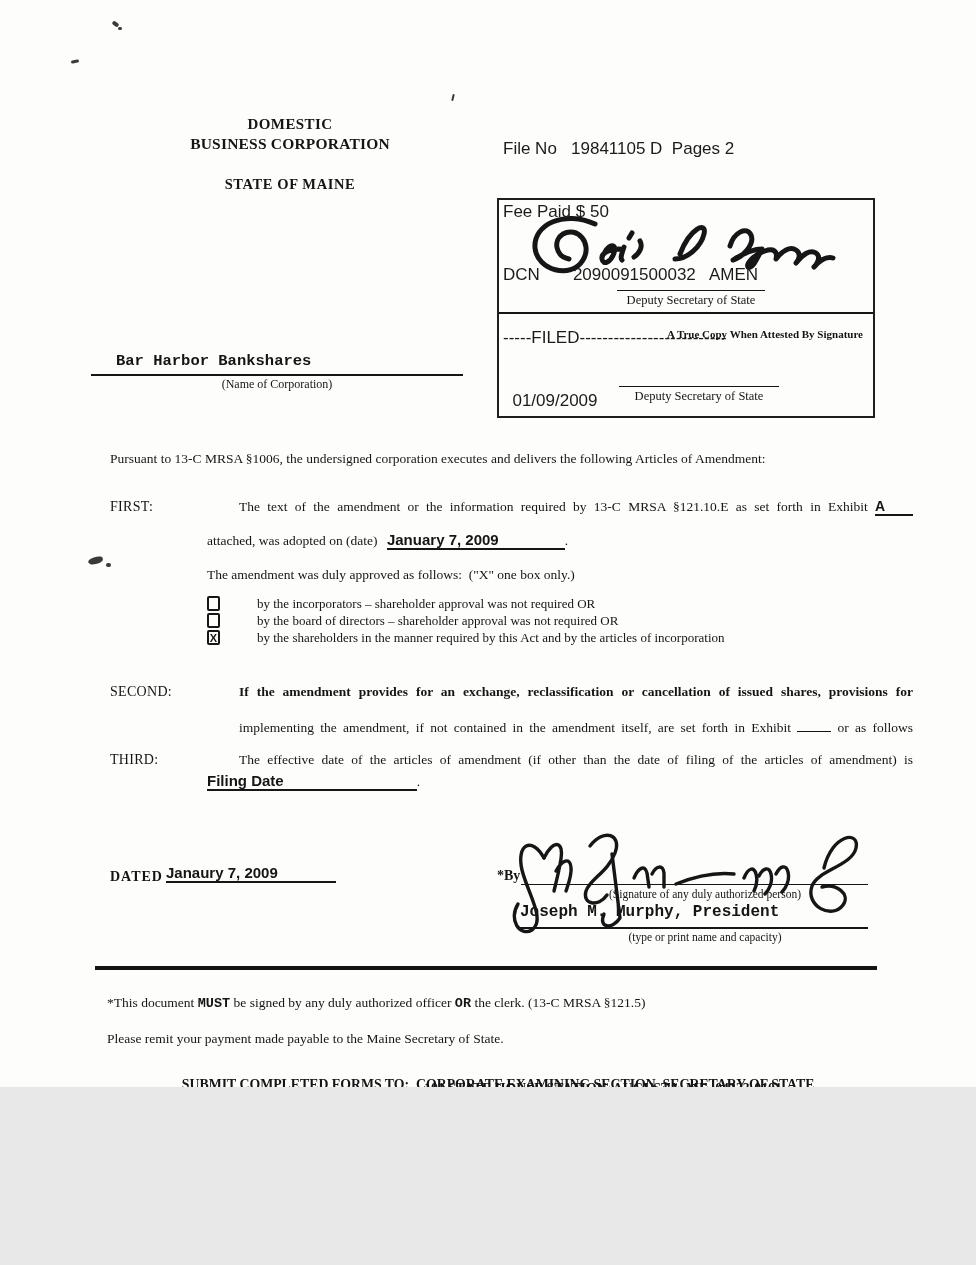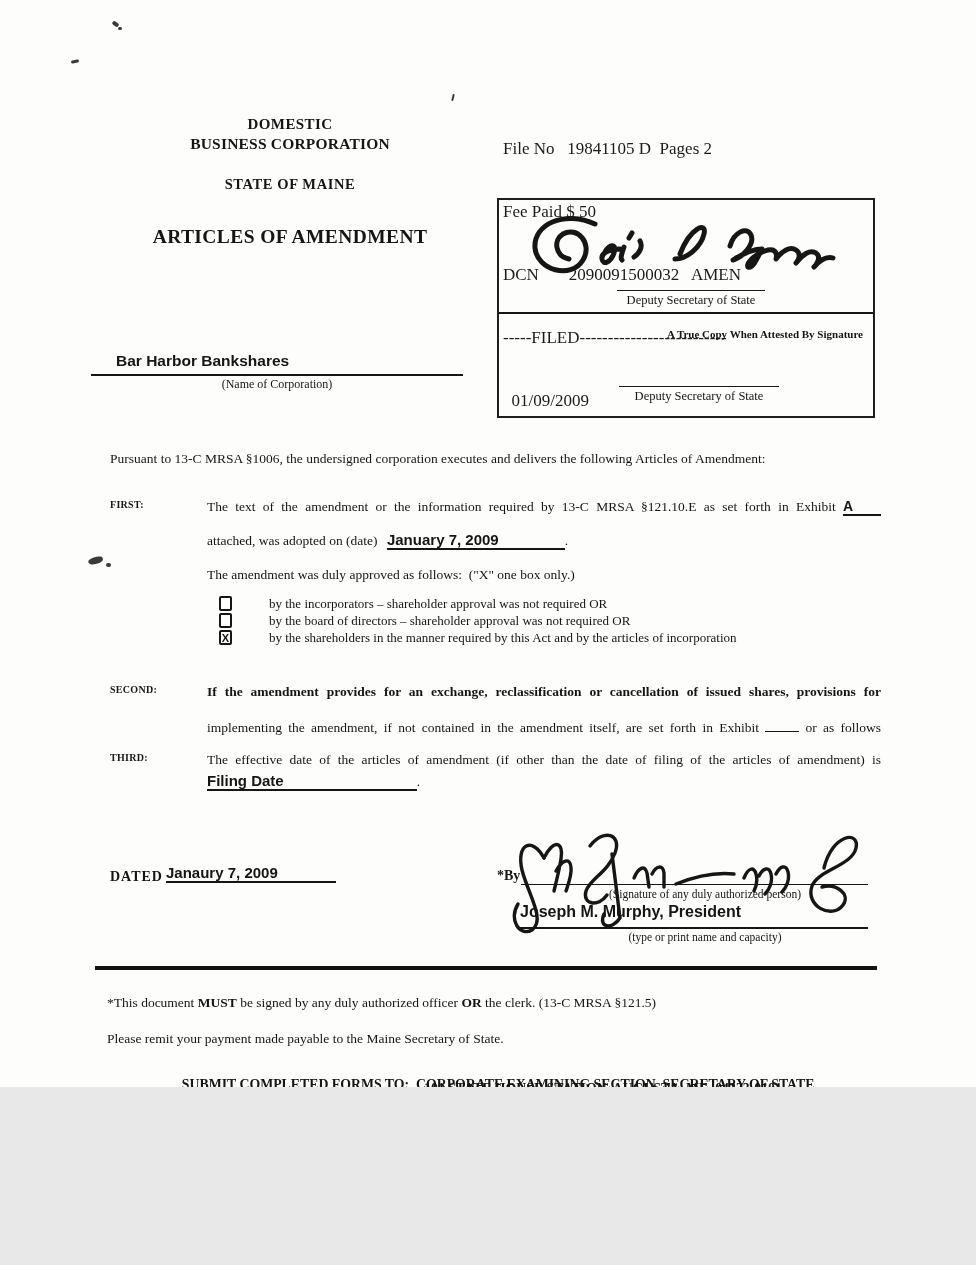--- a/index.html
+++ b/index.html
@@ -5,22 +5,22 @@
   * { margin:0; padding:0; box-sizing:border-box; }
   html,body { background:#e8e8e8; }
   .page {
     position:relative; width:976px; height:1087px; margin:0 auto;
     background:#fdfdfb; color:#151515; overflow:hidden;
     font-family:"Liberation Serif", serif;
   }
   .abs { position:absolute; }
   .serif { font-family:"Liberation Serif", serif; }
   .sans  { font-family:"Liberation Sans", sans-serif; }
-  .b { font-weight:bold; }
-  .pre { white-space:pre;font-family:Liberation Serif, serif; }
+  .b { font-weight:bold;font-family:Liberation Mono, monospace; }
+  .pre { white-space:pre; }
   .prew { white-space:pre-wrap; }
 
   
   .speck { position:absolute; background:#3a3a3a; border-radius:2px; }
 
   
   .hdr { left:150px; top:116px; width:280px; text-align:center; font-weight:bold; }
   .hdr-l1 { font-size:15px; letter-spacing:.4px; }
   .hdr-l2 { font-size:15.5px; margin-top:2px; letter-spacing:.2px; }
   .hdr-state { left:150px; top:176px; width:280px; text-align:center; font-weight:bold; font-size:14.5px; letter-spacing:.6px; }
@@ -39,29 +39,29 @@
   .attest-line2 { left:120px; top:186px; width:160px; border-top:1.5px solid #161616; }
   .attest-cap2 { left:54px; top:189px; width:292px; text-align:center; font-size:12.5px; }
 
   
   .corp-name { left:116px; top:352px; font-size:15.5px; }
   .corp-line { left:91px; top:374px; width:372px; border-top:2px solid #161616; }
   .corp-cap { left:91px; top:377px; width:372px; text-align:center; font-size:12px; }
 
   
   .intro { left:110px; top:451px; width:780px; font-size:13.5px; }
-  .sec-label { left:110px; font-weight:bold; font-size:10px; letter-spacing:.3px; }
+  .sec-label { left:110px; font-weight:normal; font-size:14px; letter-spacing:.3px; }
   .bodycol { left:207px; width:674px; font-size:13.5px; }
-  .jline { text-align:justify; text-align-last:justify; }
+  .jline { text-align:justify; text-align-last:justify;margin-left:32px; }
   .fillin { font-family:"Liberation Sans", sans-serif; font-weight:bold; font-size:15px; border-bottom:2px solid #161616; display:inline-block; line-height:17px; }
   .exhibit { font-family:"Liberation Sans", sans-serif; font-weight:bold; font-size:14px; border-bottom:2px solid #161616; display:inline-block; width:38px; text-align:center; line-height:15px; }
   .blank { display:inline-block; width:34px; border-bottom:1.5px solid #161616; height:13px; }
 
   
-  .chk-row { left:207px; display:flex; align-items:flex-start;margin-left:12px; }
+  .chk-row { left:207px; display:flex; align-items:flex-start; }
   .chk-box { width:13px; height:15px; border:2px solid #161616; border-radius:2px; flex:0 0 auto;
              font-family:"Liberation Sans", sans-serif; font-weight:bold; font-size:11px; line-height:12px; text-align:center; }
   .chk-label { margin-left:37px; font-size:13px; line-height:15px; white-space:nowrap; }
 
   
   .dated-label { left:110px; top:869px; font-weight:bold; font-size:14px; letter-spacing:1px; }
   .dated-value { left:166px; top:864px; padding-right:58px; }
   .by-label { left:497px; top:868px; font-weight:bold; font-size:14px; }
   .by-line { left:521px; top:884px; width:347px; border-top:1.5px solid #161616; }
   .by-cap { left:560px; top:888px; width:290px; text-align:center; font-size:11.5px; }
@@ -89,21 +89,20 @@
   <div class="speck" style="left:71px;top:60px;width:8px;height:3px;transform:rotate(-10deg);"></div>
   <div class="speck" style="left:88px;top:557px;width:15px;height:7px;border-radius:60% 40% 50% 50%;transform:rotate(-12deg);"></div>
   <div class="speck" style="left:106px;top:563px;width:5px;height:4px;"></div>
   <div class="speck" style="left:452px;top:94px;width:2px;height:7px;transform:rotate(14deg);"></div>
 
   <div class="abs hdr">
     <div class="hdr-l1">DOMESTIC</div>
     <div class="hdr-l2">BUSINESS CORPORATION</div>
   </div>
   <div class="abs hdr-state">STATE OF MAINE</div>
-  <div class="abs hdr-title">ARTICLES OF AMENDMENT</div>
 
   <div class="abs stamp sans pre">
     <div>File No   19841105 D  Pages 2</div>
     <div>Fee Paid $ 50</div>
     <div>DCN       2090091500032   AMEN</div>
     <div>-----FILED--------------------------</div>
     <div>  01/09/2009</div>
   </div>
 
   <div class="abs attest-box">

